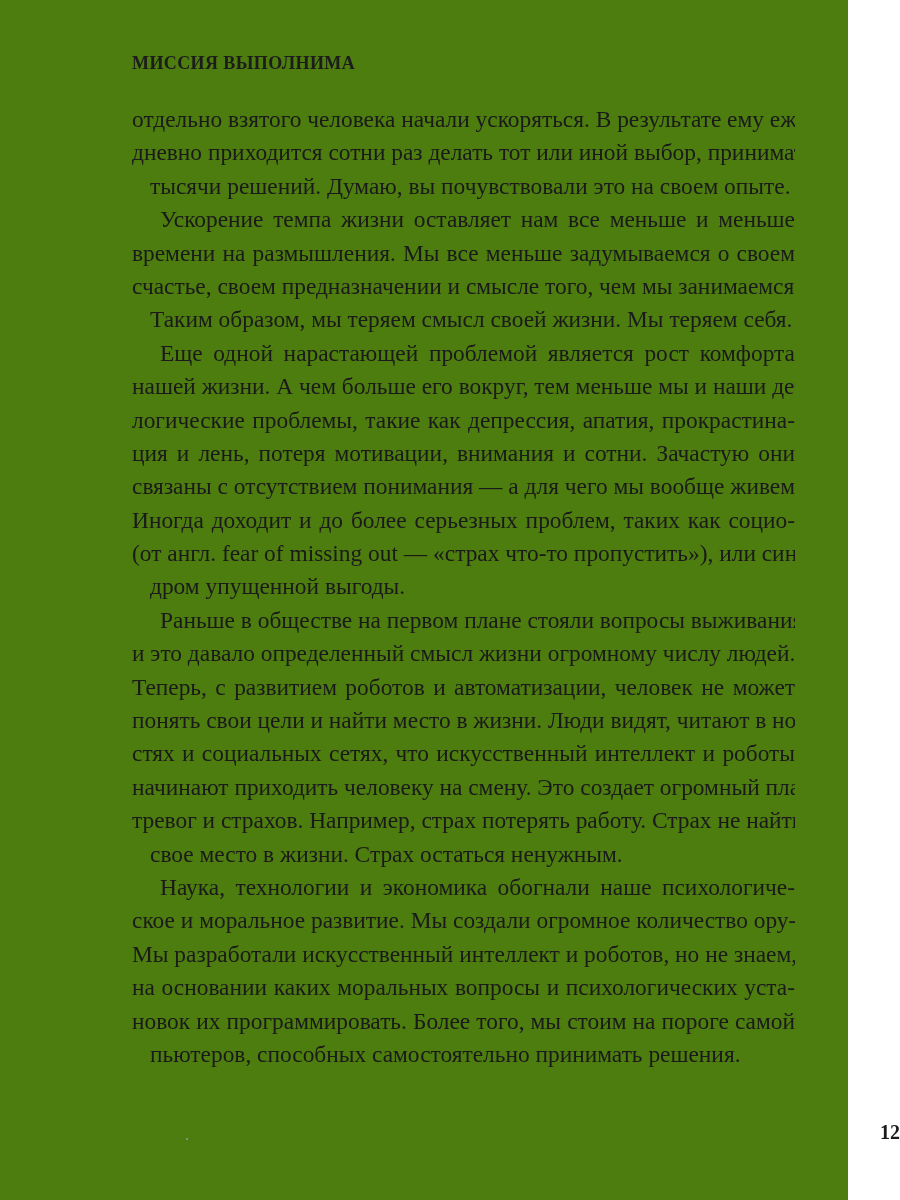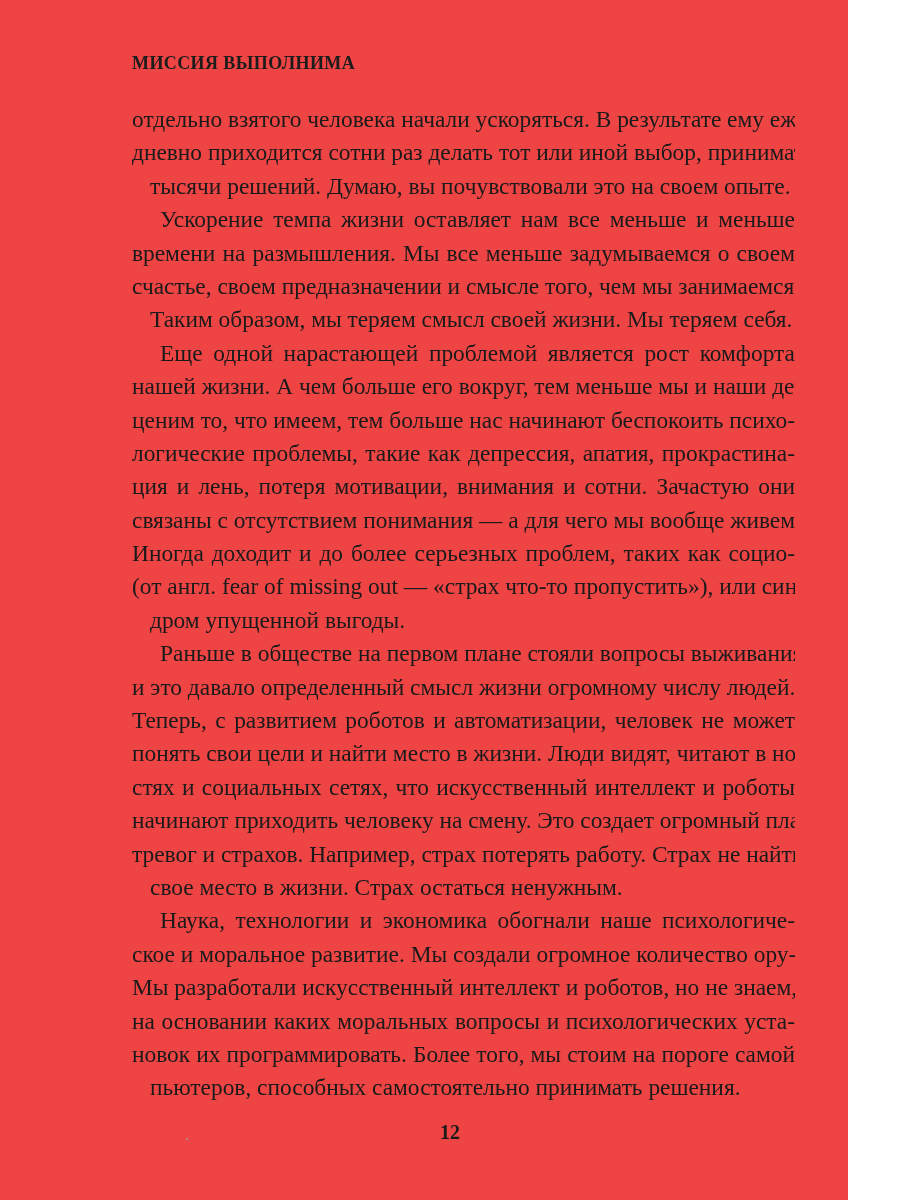--- a/index.html
+++ b/index.html
@@ -9,21 +9,21 @@
       height: 1200px;
       background: #ffffff;
       overflow: hidden;
     }
     .page {
       position: absolute;
       left: 0;
       top: 0;
       width: 848px;
       height: 1200px;
-      background: #ef4444;
+      background: #4d7c0f;
       padding-left: 44px;
     }
     .right-margin {
       position: absolute;
       left: 848px;
       top: 0;
       width: 52px;
       height: 1200px;
       background: #ffffff;
     }
@@ -60,21 +60,21 @@
     }
     .line.last {
       text-align-last: left;
       margin-left: 18px;
     }
     .page-number {
       position: absolute;
       left: 0;
       width: 900px;
       top: 1121px;
-      text-align: center;
+      text-align: right;
       font-family: "Liberation Serif", "DejaVu Serif", serif;
       font-size: 20px;
       font-weight: bold;
       color: #1a1a1a;
     }
     .speck {
       position: absolute;
       left: 186px;
       top: 1138px;
       width: 2px;
@@ -100,21 +100,20 @@
     <div>
       <span class="line indent">Ускорение темпа жизни оставляет нам все меньше и меньше</span>
       <span class="line">времени на размышления. Мы все меньше задумываемся о своем</span>
       <span class="line">счастье, своем предназначении и смысле того, чем мы занимаемся.</span>
       <span class="line last">Таким образом, мы теряем смысл своей жизни. Мы теряем себя.</span>
     </div>
 
     <div>
       <span class="line indent">Еще одной нарастающей проблемой является рост комфорта</span>
       <span class="line">нашей жизни. А чем больше его вокруг, тем меньше мы и наши дети</span>
-      <span class="line">ценим то, что имеем, тем больше нас начинают беспокоить психо-</span>
       <span class="line">логические проблемы, такие как депрессия, апатия, прокрастина-</span>
       <span class="line">ция и лень, потеря мотивации, внимания и сотни. Зачастую они</span>
       <span class="line">связаны с отсутствием понимания — а для чего мы вообще живем?</span>
       <span class="line">Иногда доходит и до более серьезных проблем, таких как социо-</span>
       <span class="line">(от англ. fear of missing out — «страх что-то пропустить»), или син-</span>
       <span class="line last">дром упущенной выгоды.</span>
     </div>
 
     <div>
       <span class="line indent">Раньше в обществе на первом плане стояли вопросы выживания,</span>

